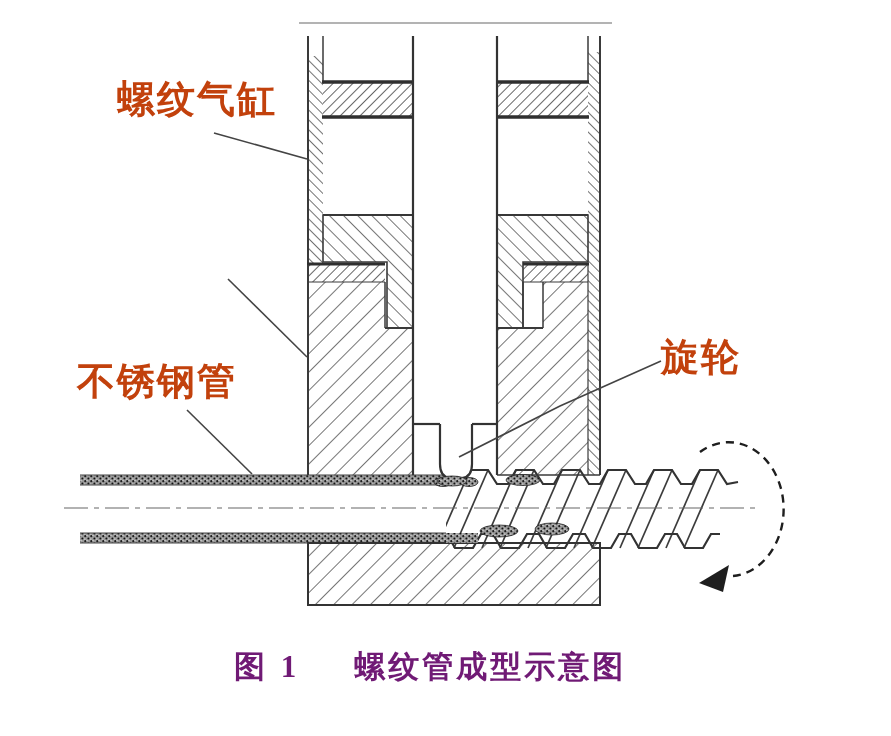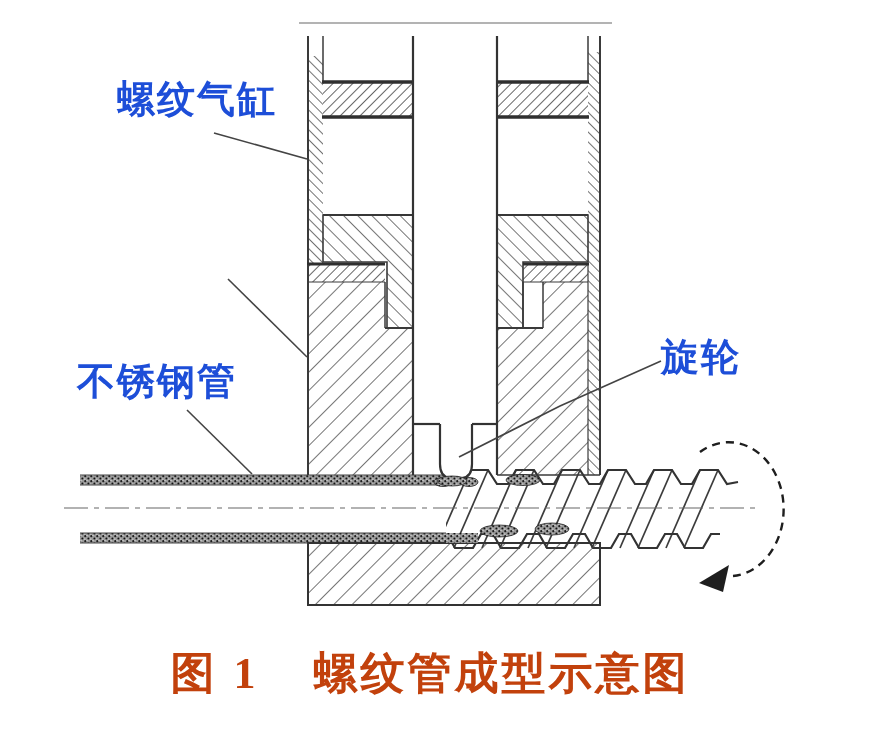--- a/index.html
+++ b/index.html
@@ -6,34 +6,34 @@
   .screen{
     position:relative;
     width:891px;height:736px;
     background:#ffffff;
     overflow:hidden;
     font-family:"Liberation Sans", sans-serif;
   }
   .fig-svg{position:absolute;left:0;top:0;}
   .callout{
     position:absolute;
-    color:#1d4ed8;
+    color:#c2410c;
     font-size:38px;
     font-weight:600;
     letter-spacing:2px;
     line-height:1;
     white-space:nowrap;
     font-family:"Liberation Serif", serif;
   }
   .caption{
     position:absolute;
     left:90px;top:650px;width:680px;
     text-align:center;
-    color:#c2410c;
-    font-size:44px;
+    color:#701a75;
+    font-size:31px;
     font-weight:700;
     line-height:1.1;
     font-family:"Liberation Serif", serif;
     white-space:nowrap;
   }
   .caption .cap-num{margin-right:54px;letter-spacing:4px;}
   .caption .cap-title{letter-spacing:3px;}
 </style>
 </head>
 <body>

